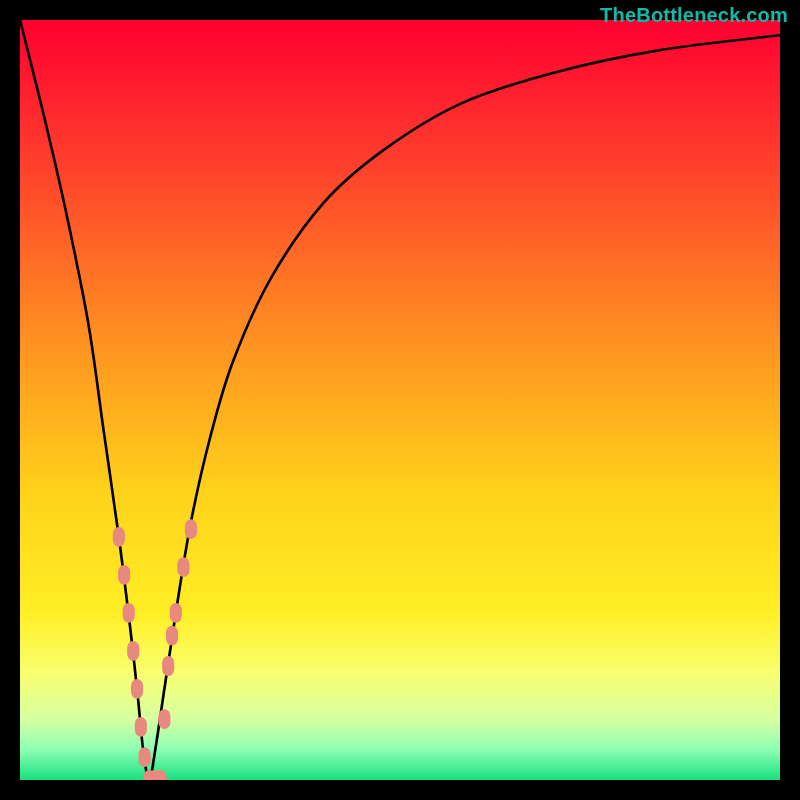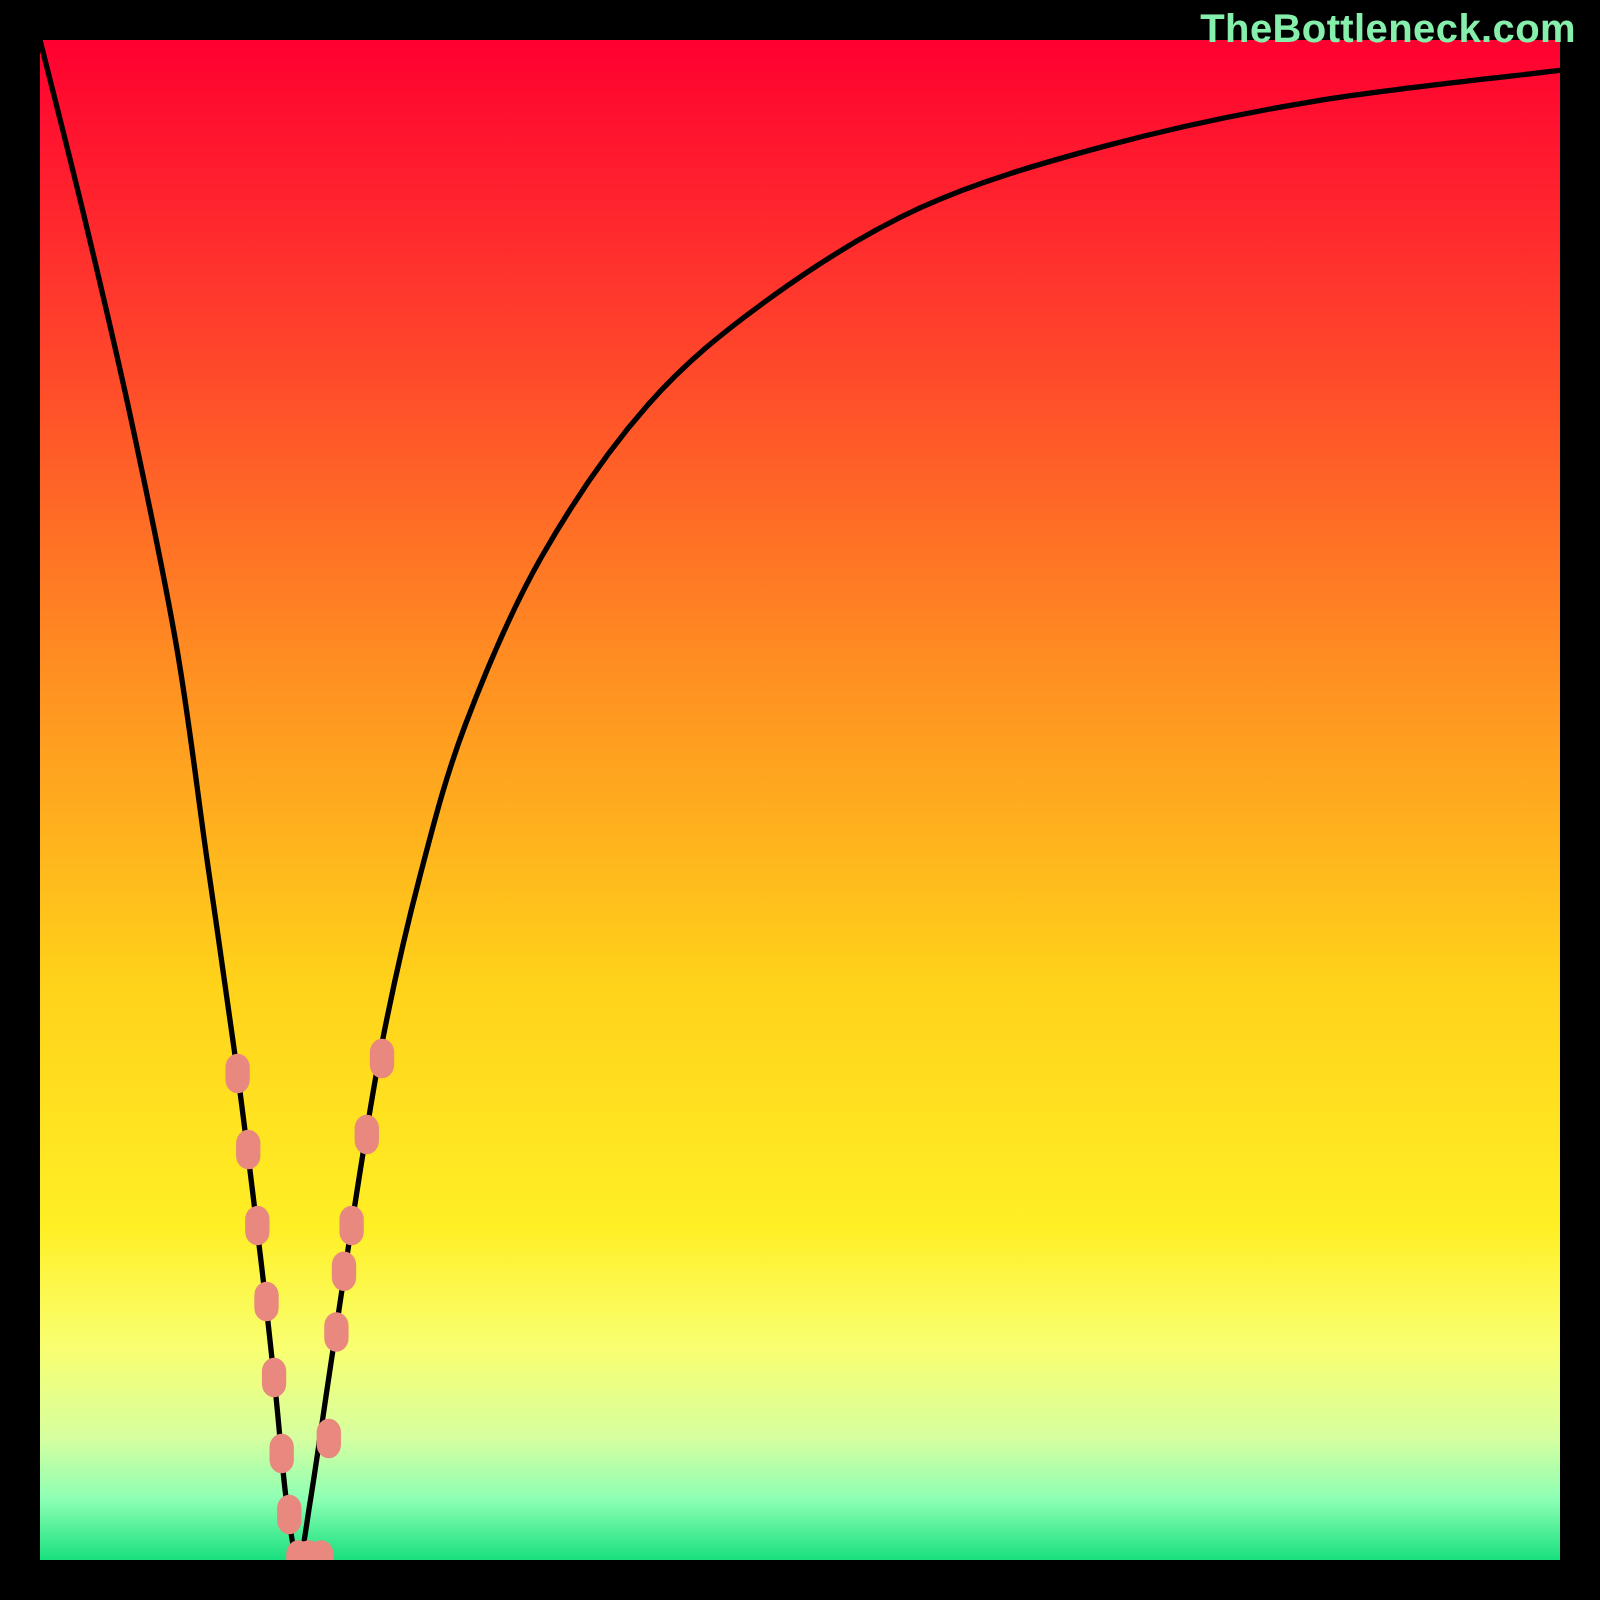--- a/index.html
+++ b/index.html
@@ -33,21 +33,21 @@
     inset: 0;
     width: 100%;
     height: 100%;
   }
   .watermark {
     position: absolute;
     top: 4px;
     right: 12px;
     font-size: 20px;
     font-weight: 600;
-    color: #86efac;
+    color: #14b8a6;
     letter-spacing: 0.2px;
     user-select: none;
   }
 </style>
 </head>
 <body>
 
 <div class="frame">
   <div class="plot-area">
     <svg class="gradient" viewBox="0 0 100 100" preserveAspectRatio="none">

